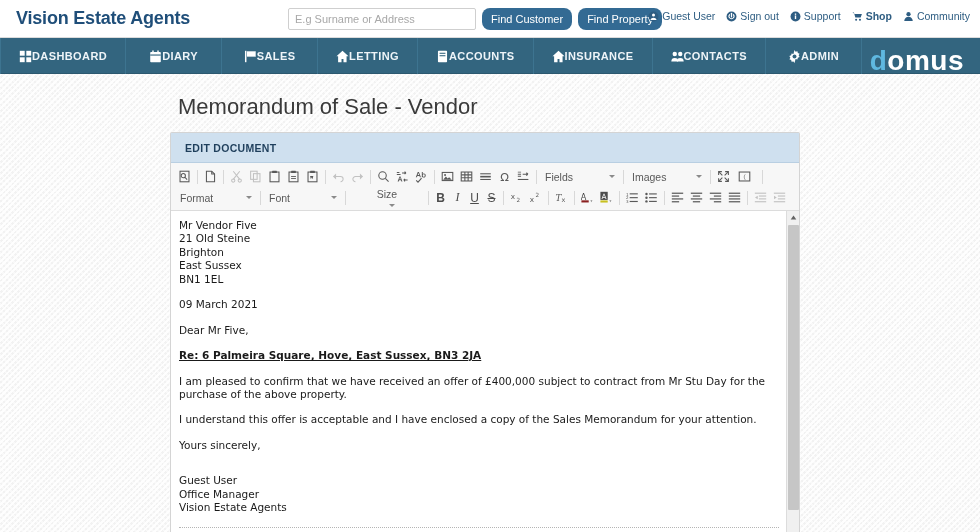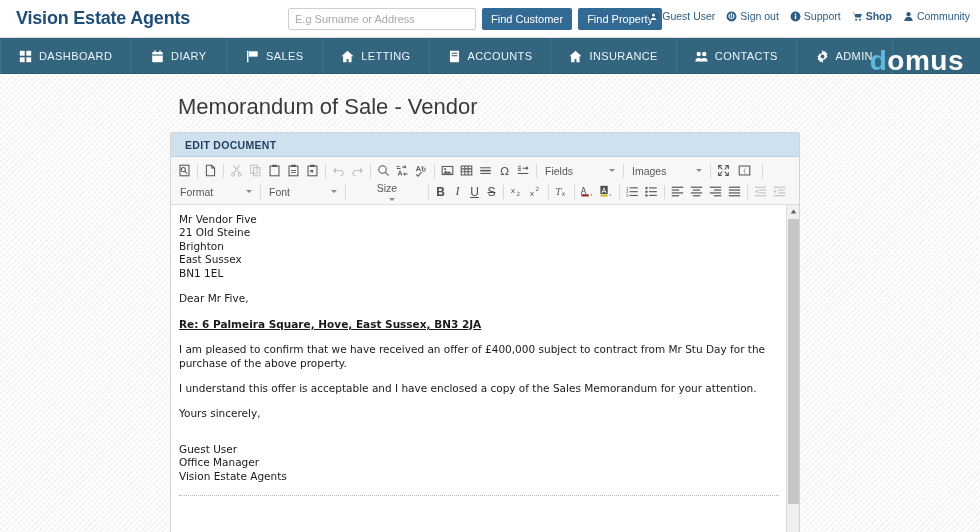--- a/index.html
+++ b/index.html
@@ -54,21 +54,21 @@
     background: #fff;
     outline: none;
     font-family: "Liberation Sans", sans-serif;
   }
   #search-input::placeholder { color: #a8a8a8; }
   .hdr-btn {
     height: 22px;
     background: #336a93;
     color: #fff;
     border: none;
-    border-radius: 2px;
+    border-radius: 8px;
     font-size: 11px;
     padding: 0 9px;
     cursor: pointer;
     font-family: "Liberation Sans", sans-serif;
     white-space: nowrap;
   }
   #header-links {
     position: absolute;
     right: 10px;
     top: 10px;
@@ -96,26 +96,25 @@
     background: #33657f;
     display: flex;
     align-items: stretch;
     position: relative;
     box-shadow: inset 0 -1px 0 rgba(0,0,0,0.12);
   }
   .nav-item {
     display: flex;
     align-items: center;
     justify-content: center;
-    gap: 7px;
     padding: 0 18px;
     min-width: 96px;
     color: #eef4f8;
     font-size: 11px;
-    font-weight: normal;
+    font-weight: bold;
     letter-spacing: 0.4px;
     border-right: 1px solid #3d7490;
     cursor: pointer;
     white-space: nowrap;
   }
   .nav-item:first-child { border-left: 1px solid #3d7490; }
   .nav-item .nic { display: inline-flex; width: 13px; height: 13px; }
   .nav-item .nic svg { width: 13px; height: 13px; fill: #ffffff; }
   #domus-logo {
     position: absolute;
@@ -137,21 +136,21 @@
     margin: 20px 0 12px 178px;
   }
   #panel {
     margin-left: 170px;
     width: 630px;
     background: #ffffff;
     border: 1px solid #d4d4d4;
     border-radius: 2px;
   }
   #panel-header {
-    height: 24px;
+    height: 30px;
     background: #cfe0ef;
     border-bottom: 1px solid #b9cfe2;
     display: flex;
     align-items: center;
     padding-left: 14px;
     font-size: 10.5px;
     font-weight: bold;
     color: #1f3f5c;
     letter-spacing: 0.3px;
   }
@@ -723,20 +722,21 @@
     </div>
   </div>
 
   <div id="doc-wrap">
     <div id="doc-body">
       <div class="addr-block">Mr Vendor Five
 21 Old Steine
 Brighton
 East Sussex
 BN1 1EL</div>
+      <p class="doc-p">09 March 2021</p>
       <p class="doc-p">Dear Mr Five,</p>
       <p class="doc-re">Re: 6 Palmeira Square, Hove, East Sussex, BN3 2JA</p>
       <p class="doc-p">I am pleased to confirm that we have received an offer of £400,000 subject to contract from Mr Stu Day for the purchase of the above property.</p>
       <p class="doc-p">I understand this offer is acceptable and I have enclosed a copy of the Sales Memorandum for your attention.</p>
       <p class="doc-p">Yours sincerely,</p>
       <div class="sign-block">Guest User
 Office Manager
 Vision Estate Agents</div>
       <hr class="doc-hr">
 

